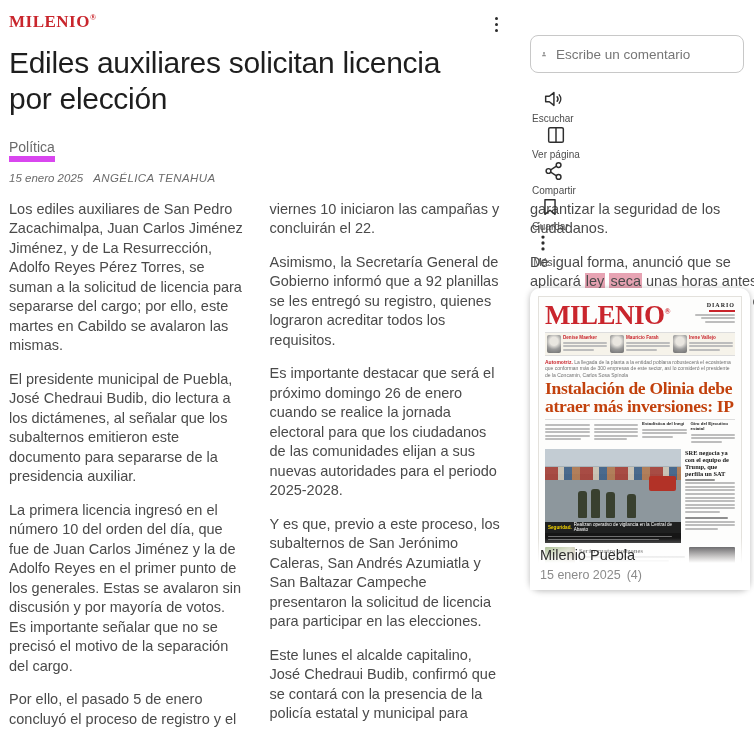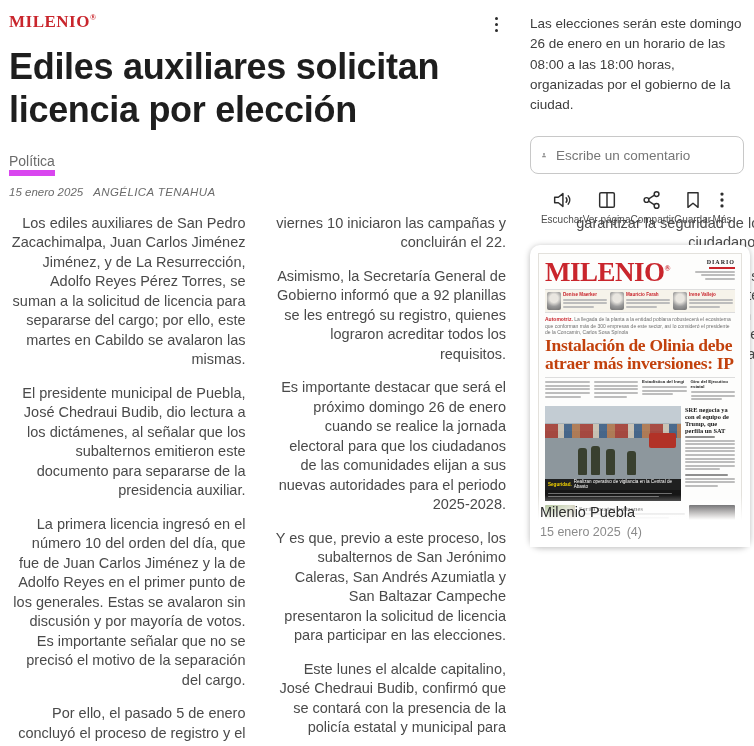--- a/index.html
+++ b/index.html
@@ -7,41 +7,41 @@
     font-family:"Liberation Sans", sans-serif; -webkit-font-smoothing:antialiased; }
   .page { display:grid; grid-template-columns:501px 224px; gap:20px; padding:12px 0 0 9px; }
 
   
   .art-head { display:flex; justify-content:space-between; align-items:flex-start; padding-right:6px; }
   .logo { color:#c9252c; font-family:"Liberation Serif", serif; font-weight:bold;
     font-size:17px; letter-spacing:.5px; }
   .logo sup { font-size:8px; }
   .kebab { background:none; border:none; cursor:pointer; padding:2px 6px; }
   .kebab i { display:block; width:3.5px; height:3.5px; border-radius:50%; background:#2b2b2b; margin:2.5px 0; }
-  h1.title { font-size:36px; line-height:1.2; font-weight:700; color:#1e1e1e;
+  h1.title { font-size:30px; line-height:1.2; font-weight:400; color:#1e1e1e;
     margin-top:8px; max-width:480px; letter-spacing:-.3px; }
   .category { display:inline-block; margin-top:22px; font-size:14px; color:#6b6b6b;
     border-bottom:6px solid #d946ef; padding-bottom:1px; cursor:pointer; }
   .meta { margin-top:10px; font-size:11.5px; color:#6b6b6b;font-style:italic; }
   .meta .author { margin-left:10px; letter-spacing:.4px; }
   .body-cols { margin-top:16px; height:560px; width:497px;
     column-count:2; column-gap:24px; column-fill:auto; }
   .body-cols p { font-size:14.5px; line-height:19.5px; color:#4a4a4a; margin-bottom:14px;
-    hyphens:auto;text-align:right; -webkit-hyphens:auto; }
+    hyphens:auto; -webkit-hyphens:auto; }
   .hl { background:#e7a3b3; padding:0 1px; }
 
   
   .sidebar { padding-top:2px; padding-right:10px; }
   .summary { font-size:13.5px; line-height:1.5; color:#3d3d3d; max-width:214px; }
   .comment-box { margin-top:21px; display:flex; align-items:center; gap:9px;
     border:1px solid #c8c8c8; border-radius:8px; height:38px; padding:0 10px; background:#fff; cursor:text; }
   .comment-box input { border:none; outline:none; flex:1; font-size:13.5px; color:#be185d;
     font-family:"Liberation Sans", sans-serif; background:transparent; }
   .comment-box input::placeholder { color:#767676; }
-  .actions { margin-top:15px; display:flex; justify-content:center; align-items:flex-start; padding:0 2px; }
+  .actions { margin-top:15px; display:flex; justify-content:flex-end; align-items:flex-start; padding:0 2px;flex-direction:column; }
   .action { display:flex; flex-direction:column; align-items:center; gap:3px;
     background:none; border:none; cursor:pointer; }
   .action svg { display:block; }
   .action .lbl { font-size:10px; color:#4d4d4d; }
 
   
   .np-card { margin-top:20px; width:220px; background:#fff; border-radius:10px;
     box-shadow:0 1px 6px rgba(0,0,0,.28); padding:8px; position:relative; cursor:pointer; }
   .np-page { position:relative; width:204px; height:286px; background:#fdfdfc;
     border:1px solid #e3e1dc; overflow:hidden; padding:5px 6px 0 6px; }
@@ -120,21 +120,20 @@
       <p>Por ello, el pasado 5 de enero concluyó el proceso de registro y el viernes 10 iniciaron las campañas y concluirán el 22.</p>
       <p>Asimismo, la Secretaría General de Gobierno informó que a 92 planillas se les entregó su registro, quienes lograron acreditar todos los requisitos.</p>
       <p>Es importante destacar que será el próximo domingo 26 de enero cuando se realice la jornada electoral para que los ciudadanos de las comunidades elijan a sus nuevas autoridades para el periodo 2025-2028.</p>
       <p>Y es que, previo a este proceso, los subalternos de San Jerónimo Caleras, San Andrés Azumiatla y San Baltazar Campeche presentaron la solicitud de licencia para participar en las elecciones.</p>
       <p>Este lunes el alcalde capitalino, José Chedraui Budib, confirmó que se contará con la presencia de la policía estatal y municipal para garantizar la seguridad de los ciudadanos.</p>
       <p><span>De igual forma, anunció que se aplicará </span><span class="hl">ley</span> <span class="hl">seca</span><span> unas horas antes y durante la jornada electoral, con el objetivo de que se desarrollen elecciones tranquilas y en paz.</span></p>
     </div>
   </div>
 
   <div class="sidebar">
-    <p class="summary">Las elecciones serán este domingo 26 de enero en un horario de las 08:00 a las 18:00 horas, organizadas por el gobierno de la ciudad.</p>
 
     <div class="comment-box">
       <svg width="24" height="24" viewBox="0 0 24 24">
         <circle cx="12" cy="8" r="4" fill="#8e8e8e"></circle>
         <path d="M4 21c0-4.4 3.6-7 8-7s8 2.6 8 7z" fill="#8e8e8e"></path>
       </svg>
       <input type="text" placeholder="Escribe un comentario" style="">
     </div>
 
     <div class="actions">

